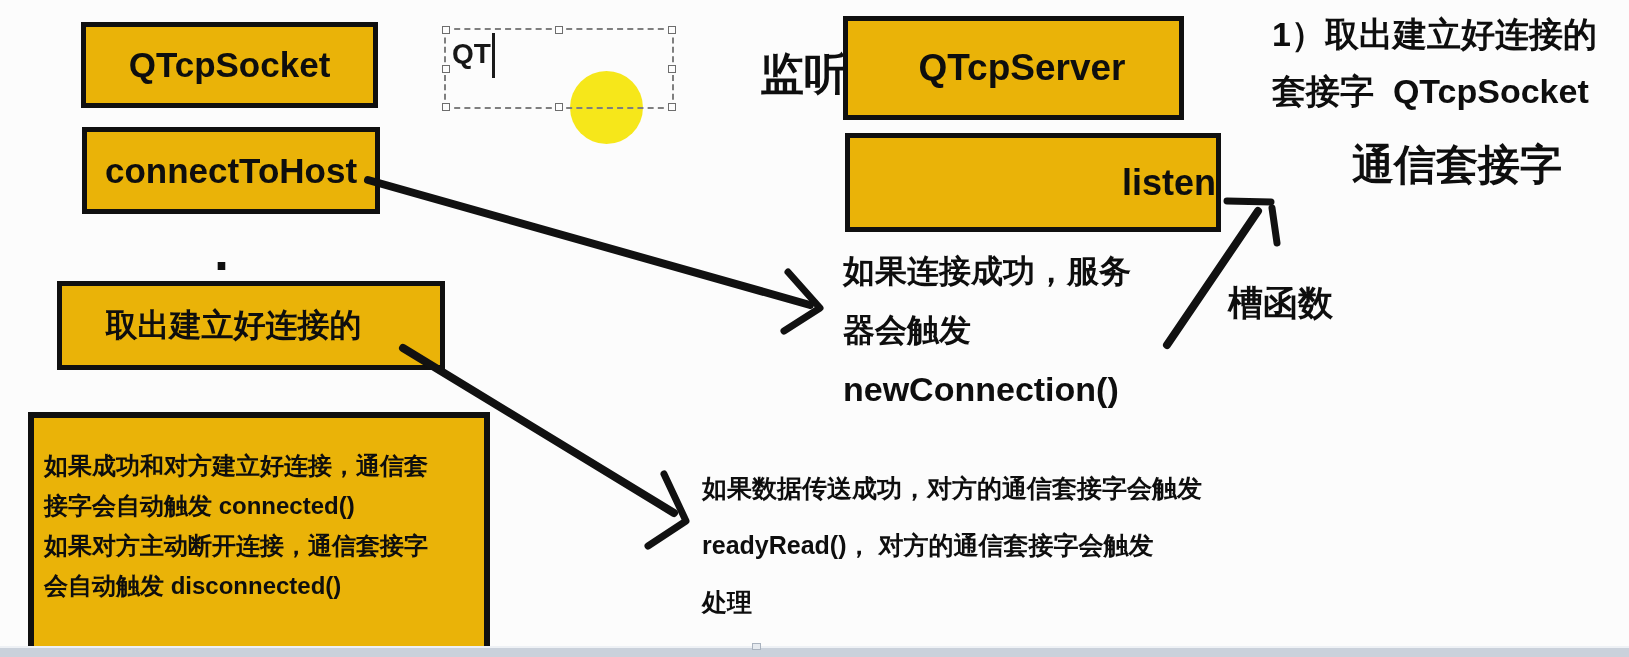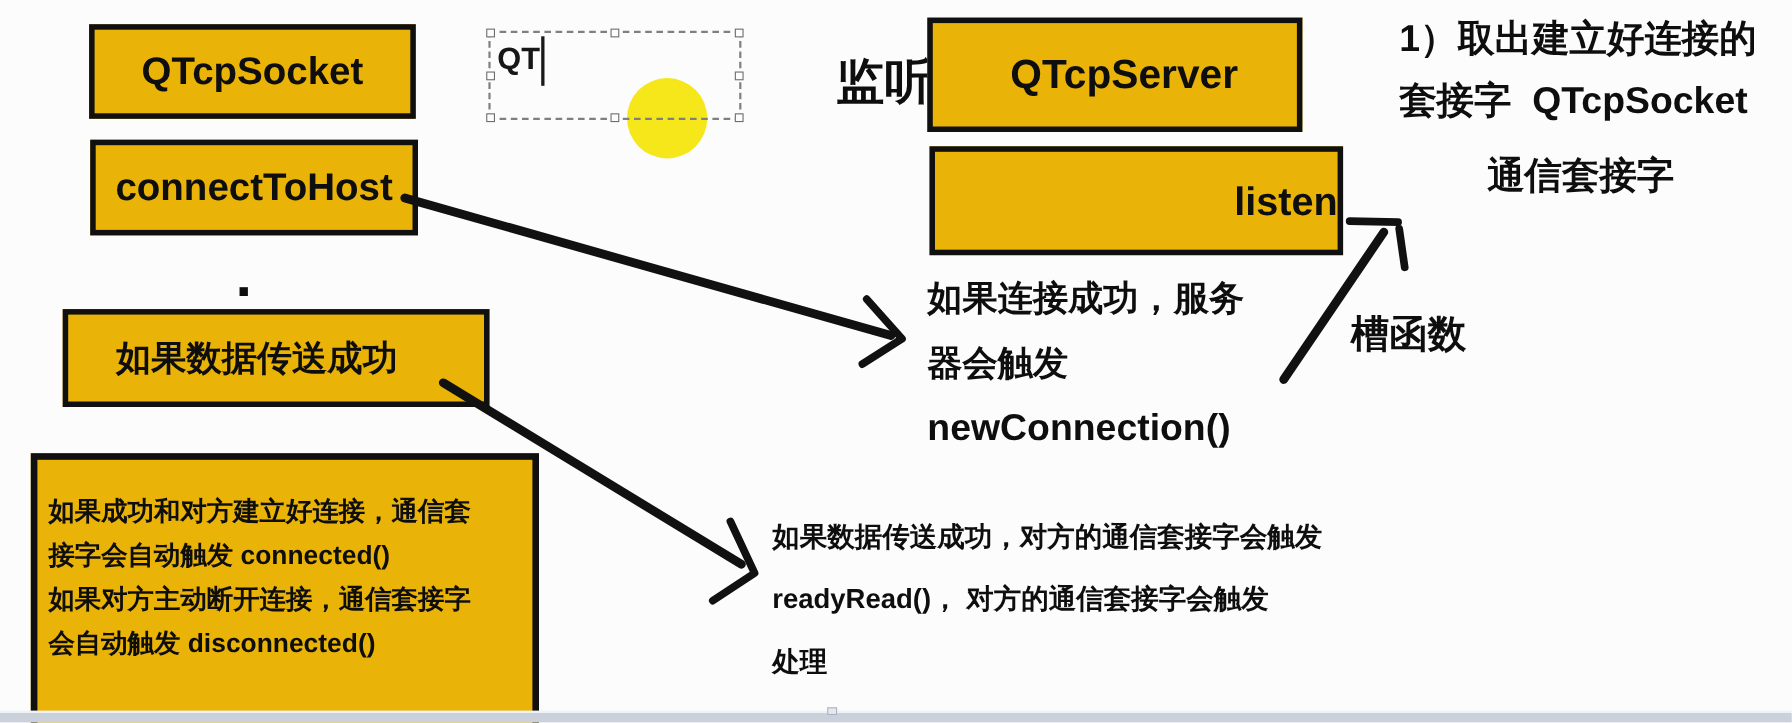--- a/index.html
+++ b/index.html
@@ -52,21 +52,21 @@
     <span>QTcpSocket</span>
   </div>
 
   <div class="box" style="left:82px;top:127px;width:288px;height:77px;font-size:35px;">
     <span>connectToHost</span>
   </div>
 
   <div class="label" style="left:214px;top:224px;font-size:54px;line-height:54px;">.</div>
 
   <div class="box" style="left:57px;top:281px;width:343px;height:79px;font-size:32px;padding-right:35px;">
-    <span>如果数据传送成功</span>
+    <span>取出建立好连接的</span>
   </div>
 
   <div class="box" style="left:28px;top:412px;width:440px;height:233px;border-width:6px;
        flex-direction:column;align-items:flex-start;justify-content:flex-start;
        font-size:24px;line-height:40px;padding:28px 0 0 10px;box-sizing:content-box;">
     <div class="note-line">如果成功和对方建立好连接，通信套</div>
     <div class="note-line">接字会自动触发 connected()</div>
     <div class="note-line">如果对方主动断开连接，通信套接字</div>
     <div class="note-line">会自动触发 disconnected()</div>
   </div>
@@ -99,21 +99,21 @@
   <div class="label" style="left:843px;top:242px;font-size:32px;line-height:59px;">
     <div class="note-line">如果连接成功，服务</div>
     <div class="note-line">器会触发</div>
     <div class="note-line" style="font-size:34px;">newConnection()</div>
   </div>
 
   <div class="label" style="left:1228px;top:280px;font-size:35px;">槽函数</div>
 
   <div class="label" style="left:1272px;top:12px;font-size:34px;">1）取出建立好连接的</div>
   <div class="label" style="left:1272px;top:69px;font-size:34px;white-space:pre;">套接字  QTcpSocket</div>
-  <div class="label" style="left:1352px;top:137px;font-size:34px;">通信套接字</div>
+  <div class="label" style="left:1352px;top:137px;font-size:42px;">通信套接字</div>
 
   <div class="label" style="left:702px;top:460px;font-size:25px;line-height:57px;">
     <div class="note-line">如果数据传送成功，对方的通信套接字会触发</div>
     <div class="note-line">readyRead()， 对方的通信套接字会触发</div>
     <div class="note-line">处理</div>
   </div>
 
   <svg class="arrows" width="1629" height="657" viewBox="0 0 1629 657">
     <g stroke="#111111" fill="none" stroke-linecap="round" stroke-linejoin="round">
 

